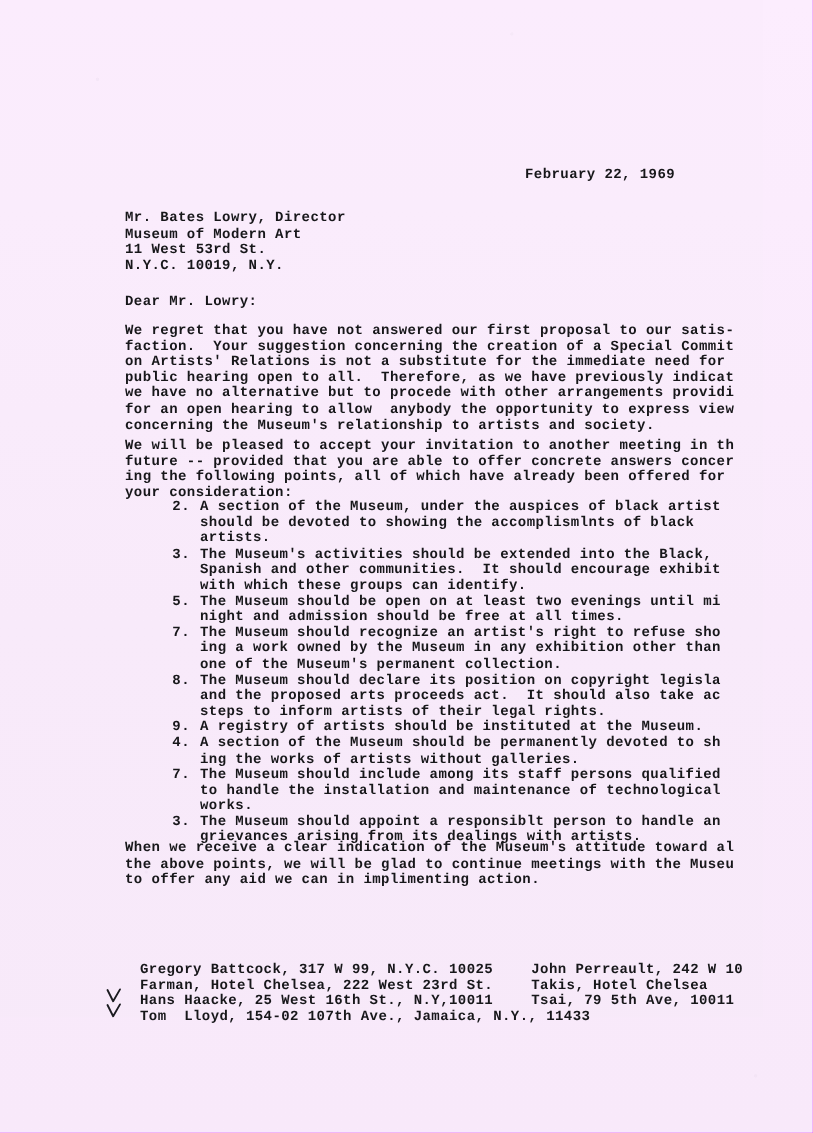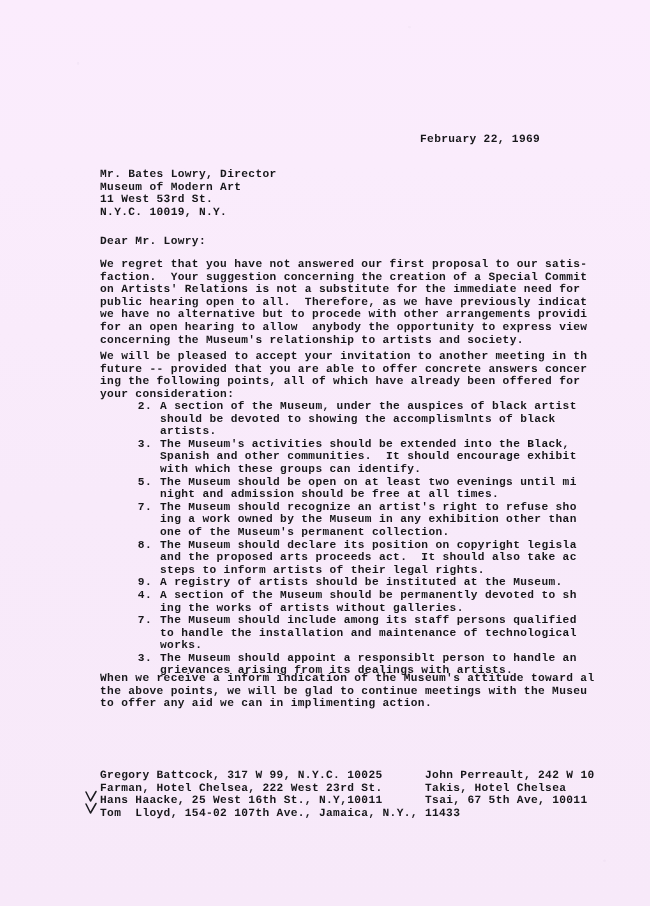--- a/index.html
+++ b/index.html
@@ -105,21 +105,21 @@
   }
 
   
   .sig-block {
     position: absolute;
     left: 100px;
     top: 770px;
   }
   .sig-left {
     position: absolute;
-    left: 0;
+    left: 12px;
     top: 0;
     white-space: pre;
   }
   .sig-right {
     position: absolute;
     left: 325px;
     top: 0;
     white-space: pre;
   }
 
@@ -217,33 +217,33 @@
     </div>
 
     <div class="demand">
       <span class="demand-num">3.</span>
       <span class="demand-body">The Museum should appoint a responsiblt person to handle an
 grievances arising from its dealings with artists.</span>
     </div>
 
   </div>
 
-  <div class="tw para para-close">When we receive a inform indication of the Museum's attitude toward al
+  <div class="tw para para-close">When we receive a clear indication of the Museum's attitude toward al
 the above points, we will be glad to continue meetings with the Museu
 to offer any aid we can in implimenting action.</div>
 
 
   <div class="sig-block">
     <div class="tw sig-left">Gregory Battcock, 317 W 99, N.Y.C. 10025
 Farman, Hotel Chelsea, 222 West 23rd St.
 Hans Haacke, 25 West 16th St., N.Y,10011
 Tom  Lloyd, 154-02 107th Ave., Jamaica, N.Y., 11433</div>
     <div class="tw sig-right">John Perreault, 242 W 10
 Takis, Hotel Chelsea
-Tsai, 67 5th Ave, 10011</div>
+Tsai, 79 5th Ave, 10011</div>
   </div>
 
   <div class="ink-marks">
     <svg width="18" height="30" viewBox="0 0 18 30" aria-hidden="true">
       <path d="M2 2 L6.5 11 L12 1.5" fill="none" stroke="#1b1b20" stroke-width="1.5" stroke-linecap="round" stroke-linejoin="round"></path>
       <path d="M2 14 L6.5 23 L12 13.5" fill="none" stroke="#1b1b20" stroke-width="1.5" stroke-linecap="round" stroke-linejoin="round"></path>
     </svg>
   </div>
 
 </div>

